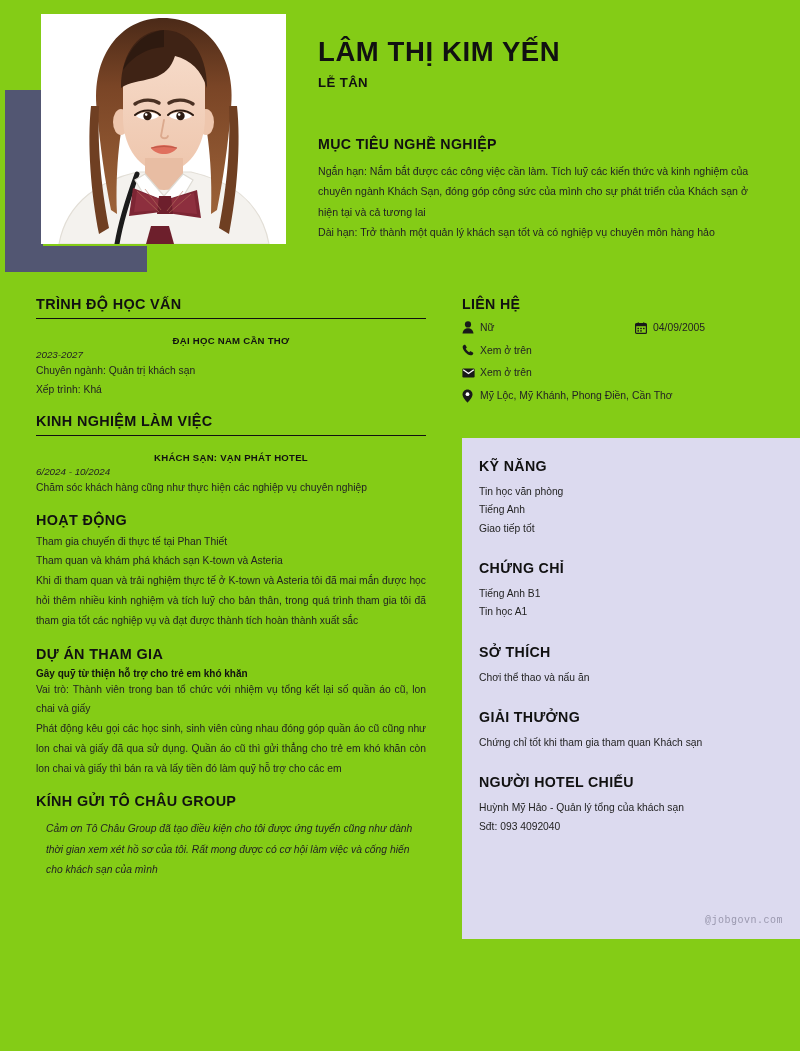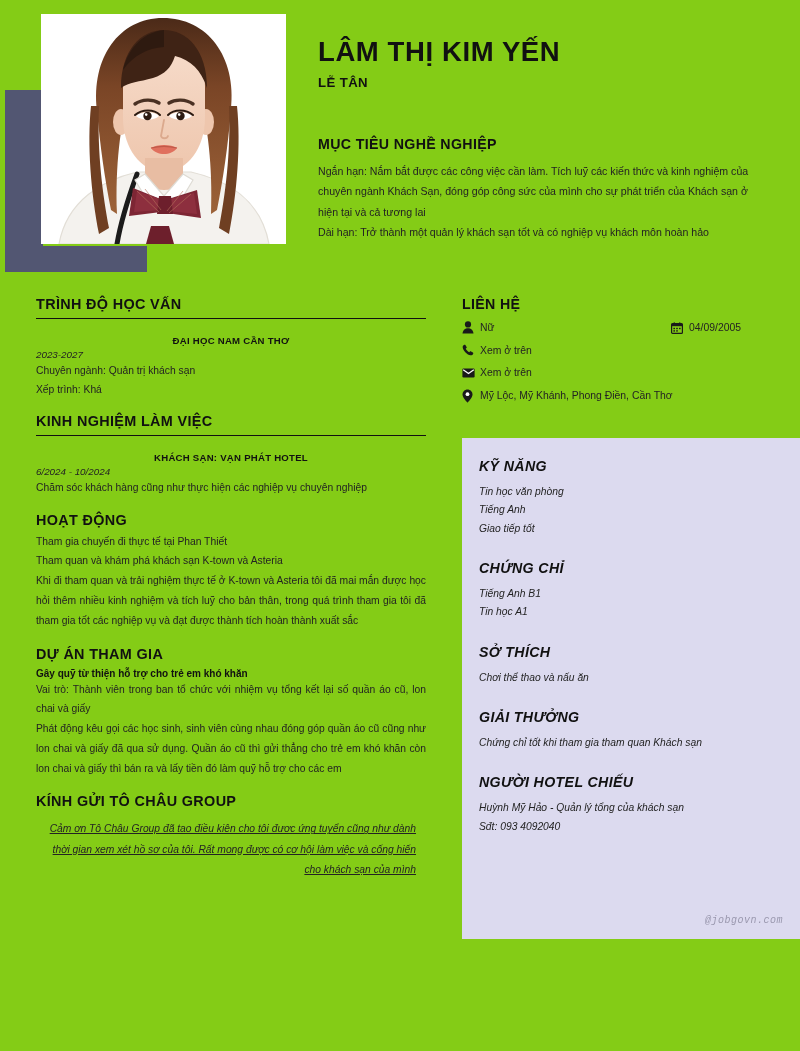--- a/index.html
+++ b/index.html
@@ -154,25 +154,24 @@
     font-size: 14.4px;
     font-weight: 700;
     letter-spacing: 0.35px;
     margin: 0 0 10px 0;
     color: #111111;
   }
   .thanks-body {
     font-size: 10.3px;
     font-style: italic;
     line-height: 1.95;
-    text-align: right;
+    text-align: left;
     margin: 0;
     padding: 0 10px;
     color: #232323;
-    text-decoration: underline;
   }
 
   
   .contact {
     position: absolute;
     left: 462px;
     top: 296px;
     width: 334px;
   }
   .contact-head {
@@ -196,31 +195,30 @@
     color: #1a1a1a;
   }
   .cicon svg { display: block; }
   .ctext {
     font-size: 10.4px;
     color: #232323;
     line-height: 1.3;
   }
   .crow-split { display: flex; align-items: flex-end; }
   .cell-a { display: flex; align-items: center; width: 173px; }
-  .cell-b { display: flex; align-items: center; margin-left: 36px; }
+  .cell-b { display: flex; align-items: center; }
 
   
   .panel {
     position: absolute;
     left: 462px;
     top: 438px;
     width: 338px;
     height: 501px;
     background: #dcdaef;
-    font-style: italic;
   }
   .panel-inner {
     padding: 20px 24px 0 17px;
   }
   .p-head {
     font-size: 14.2px;
     font-weight: 700;
     letter-spacing: 0.35px;
     margin: 0 0 9px 0;
     color: #111111;
@@ -320,21 +318,21 @@
   </div>
 
   <div class="header">
     <h1 class="full-name">LÂM THỊ KIM YẾN</h1>
     <p class="job-title">LỄ TÂN</p>
   </div>
 
   <div class="objective">
     <h2 class="sec-head">MỤC TIÊU NGHỀ NGHIỆP</h2>
     <p class="obj-p">Ngắn hạn: Nắm bắt được các công việc cần làm. Tích luỹ các kiến thức và kinh nghiệm của chuyên ngành Khách Sạn, đóng góp công sức của mình cho sự phát triển của Khách sạn ở hiện tại và cả tương lai</p>
-    <p class="obj-p">Dài hạn: Trở thành một quản lý khách sạn tốt và có nghiệp vụ khách môn hoàn hảo</p>
+    <p class="obj-p">Dài hạn: Trở thành một quản lý khách sạn tốt và có nghiệp vụ chuyên môn hàng hảo</p>
   </div>
 
   <div class="left-col">
 
     <div class="blk">
       <h2 class="blk-head">TRÌNH ĐỘ HỌC VẤN</h2>
       <div class="rule"></div>
       <p class="sub-head">ĐẠI HỌC NAM CẦN THƠ</p>
       <p class="date-it">2023-2027</p>
       <p class="line">Chuyên ngành: Quản trị khách sạn</p>

